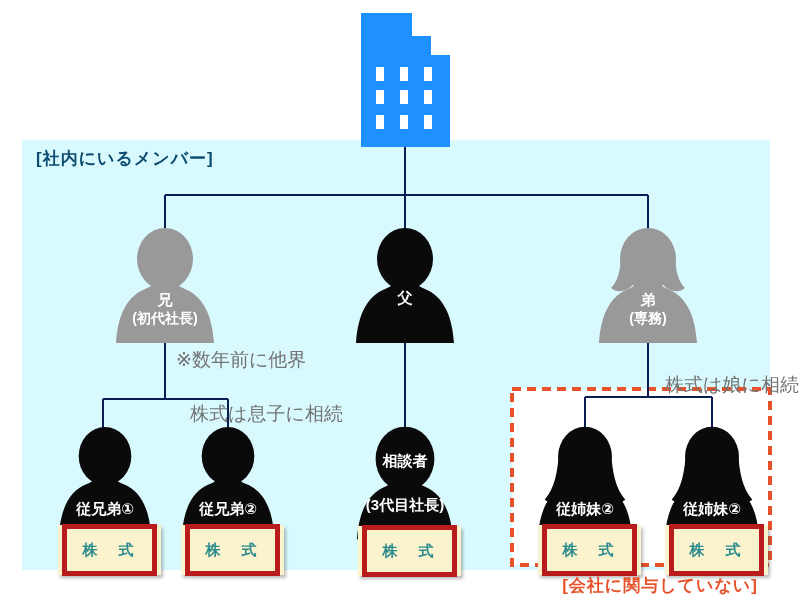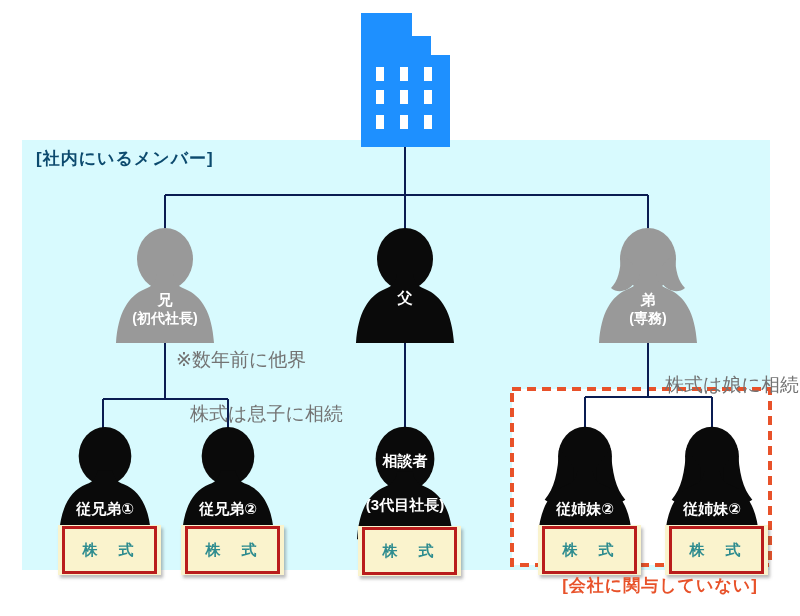--- a/index.html
+++ b/index.html
@@ -8,21 +8,21 @@
   .abs{position:absolute;}
   .area{background:#D8FAFE;}
   .area-label{color:#0c4a6e;font-size:17px;font-weight:bold;letter-spacing:1px;}
   .white-lbl{color:#ffffff;font-weight:bold;text-align:center;line-height:1.25;}
   .name-line{font-size:15px;}
   .title-line{font-size:14px;}
   .note{color:#737373;font-size:19px;line-height:1.55;}
   .note .indent{padding-left:14px;margin-top:25px;}
   .stock{background:#FAF3CD;display:flex;align-items:center;justify-content:center;
          box-shadow:2px 3px 3px rgba(60,60,60,0.35);padding:4px;}
-  .stock-inner{border:3px solid #b91c1c;background:#FAF3CD;color:#2E8C8F;
+  .stock-inner{border:5px solid #b91c1c;background:#FAF3CD;color:#2E8C8F;
                font-weight:bold;font-size:15px;letter-spacing:3px;
                width:100%;height:100%;display:flex;align-items:center;justify-content:center;}
   .excluded-label{color:#E8522A;font-size:17px;font-weight:bold;text-align:center;letter-spacing:1px;}
 </style>
 </head>
 <body>
 
 <div class="canvas">
 
   <div class="abs area" style="left:22px;top:140px;width:748px;height:430px;"></div>

